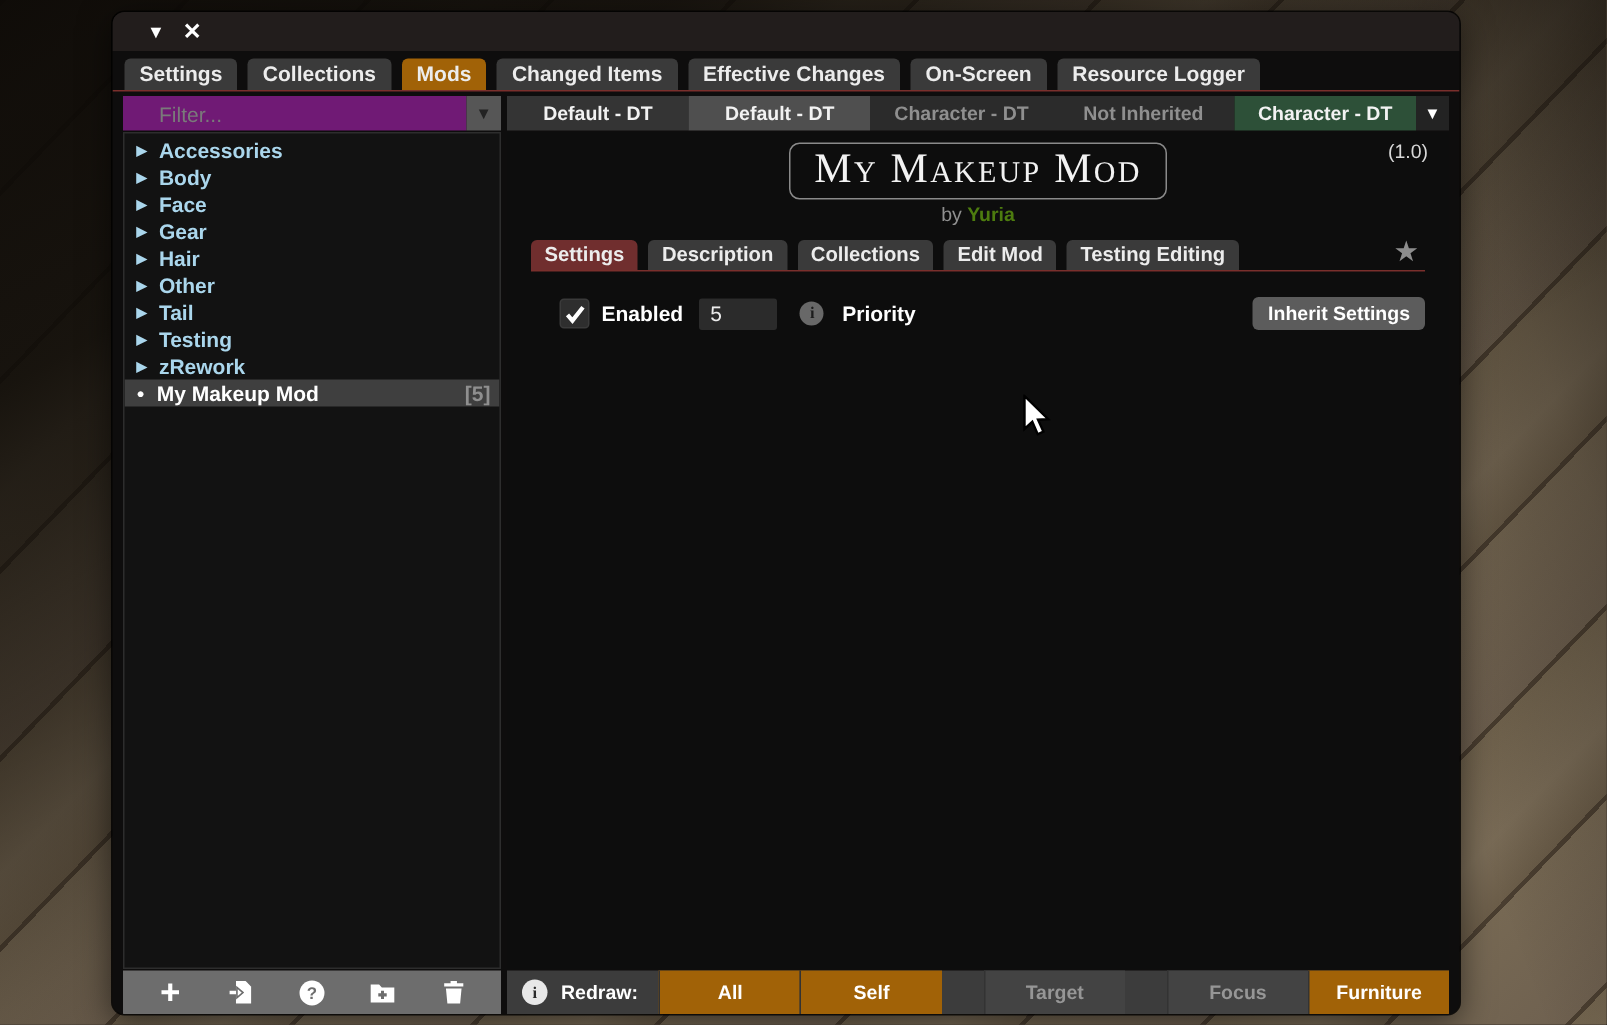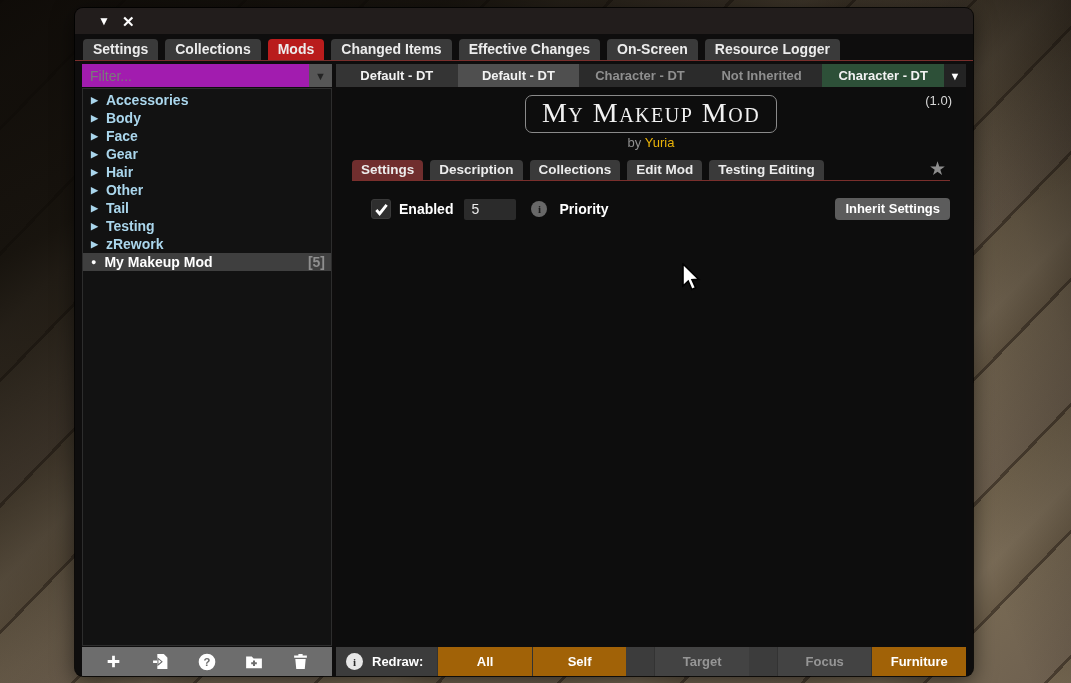--- a/index.html
+++ b/index.html
@@ -28,30 +28,30 @@
   
   .titlebar { flex:0 0 26px; background:#221d1c; display:flex; align-items:center; padding:0 11px; }
   .titlebar .title { flex:1; color:#fff; font-size:14px; font-weight:bold; letter-spacing:.2px; }
   .tb-icon { color:#fff; margin-left:12px; cursor:pointer; line-height:1; }
   .tb-collapse { font-size:12px; }
   .tb-close { font-size:15px; font-weight:bold; }
 
   
   .tabstrip { flex:0 0 27px; display:flex; gap:7px; padding:5px 8px 0 8px; border-bottom:1px solid #7a2f2c; align-items:flex-end; }
   .tab { background:#3a3a3a; color:#ececec; font-size:14px; font-weight:600; padding:2px 10px 3px; border-radius:4px 4px 0 0; white-space:nowrap; cursor:pointer; }
-  .tab.active { background:#b91c1c; }
+  .tab.active { background:#a16207; }
 
   
   .content { flex:1; display:flex; gap:4px; padding:3px 7px 0 7px; min-height:0; }
   .col-left  { flex:0 0 250px; display:flex; flex-direction:column; min-height:0; }
   .col-right { flex:1; display:flex; flex-direction:column; min-width:0; min-height:0; }
 
   
   .filter-row { flex:0 0 23px; display:flex; margin-bottom:1px; }
-  .filter-input { flex:1; background:#a21caf; border:none; outline:none; color:#bbb; font-size:14px; padding:0 8px; font-family:inherit; }
+  .filter-input { flex:1; background:#701a75; border:none; outline:none; color:#bbb; font-size:14px; padding:0 24px; font-family:inherit; }
   .filter-input::placeholder { color:#7a7a7a; opacity:1; }
   .filter-btn { flex:0 0 23px; background:#565656; display:flex; align-items:center; justify-content:center; color:#232323; font-size:11px; cursor:pointer; }
 
   
   .tree { flex:1; background:#121212; border:1px solid #2d2d2d; padding-top:2px; overflow:hidden; }
   .tree-item { height:18px; display:flex; align-items:center; padding:0 6px 0 8px; color:#aad6ec; font-size:14px; font-weight:600; cursor:pointer; white-space:nowrap; }
   .tree-item .arrow { font-size:9px; margin-right:8px; color:#aad6ec; }
   .tree-item.selected { background:#3f3f3f; color:#ffffff; }
   .tree-item.selected .bullet { font-size:9px; margin-right:8px; color:#fff; }
   .tree-item .count { margin-left:auto; color:#8f8f8f; font-weight:600; }
@@ -68,21 +68,21 @@
   .seg.s-dim   { background:#2b2b2b; color:#8f8f8f; }
   .seg.s-green { background:#2d5038; }
   .collection-arrow { flex:0 0 22px; background:#232323; display:flex; align-items:center; justify-content:center; color:#fff; font-size:11px; cursor:pointer; }
 
   
   .mod-area { flex:1; background:#0d0d0d; position:relative; padding:0 8px; min-height:0; }
   .mod-version { position:absolute; top:5px; right:14px; color:#d8d8d8; font-size:13px; }
   .plaque { width:max-content; margin:7px auto 0; border:1px solid #8a8a8a; border-radius:7px; padding:1px 16px 3px; }
   .plaque-text { font-family:"Liberation Serif", serif; font-variant:small-caps; font-size:28px; color:#f2f2f2; letter-spacing:1.5px; }
   .byline { text-align:center; color:#8f8f8f; font-size:13px; margin-top:2px; }
-  .byline .author { color:#eab308; font-weight:normal; }
+  .byline .author { color:#4d7c0f; font-weight:bold; }
 
   .mod-inner { padding:0 8px; }
   .mod-tabs { display:flex; gap:7px; align-items:flex-end; margin-top:10px; border-bottom:1px solid #7a2f2c; position:relative; padding-bottom:0; }
   .mod-tab { background:#3a3a3a; color:#ececec; font-size:13.5px; font-weight:600; padding:2px 9px 3px; border-radius:4px 4px 0 0; cursor:pointer; white-space:nowrap; }
   .mod-tab.active { background:#702e2e; }
   .fav-star { position:absolute; right:4px; bottom:2px; color:#8d8d8d; font-size:19px; line-height:1; cursor:pointer; }
 
   .settings-row { display:flex; align-items:center; margin-top:17px;padding-left:19px; }
   .checkbox { width:20px; height:20px; background:#2e2e2e; border:1px solid #3a3a3a; border-radius:3px; display:flex; align-items:center; justify-content:center; cursor:pointer; }
   .lbl { color:#fff; font-size:14px; font-weight:600; }

